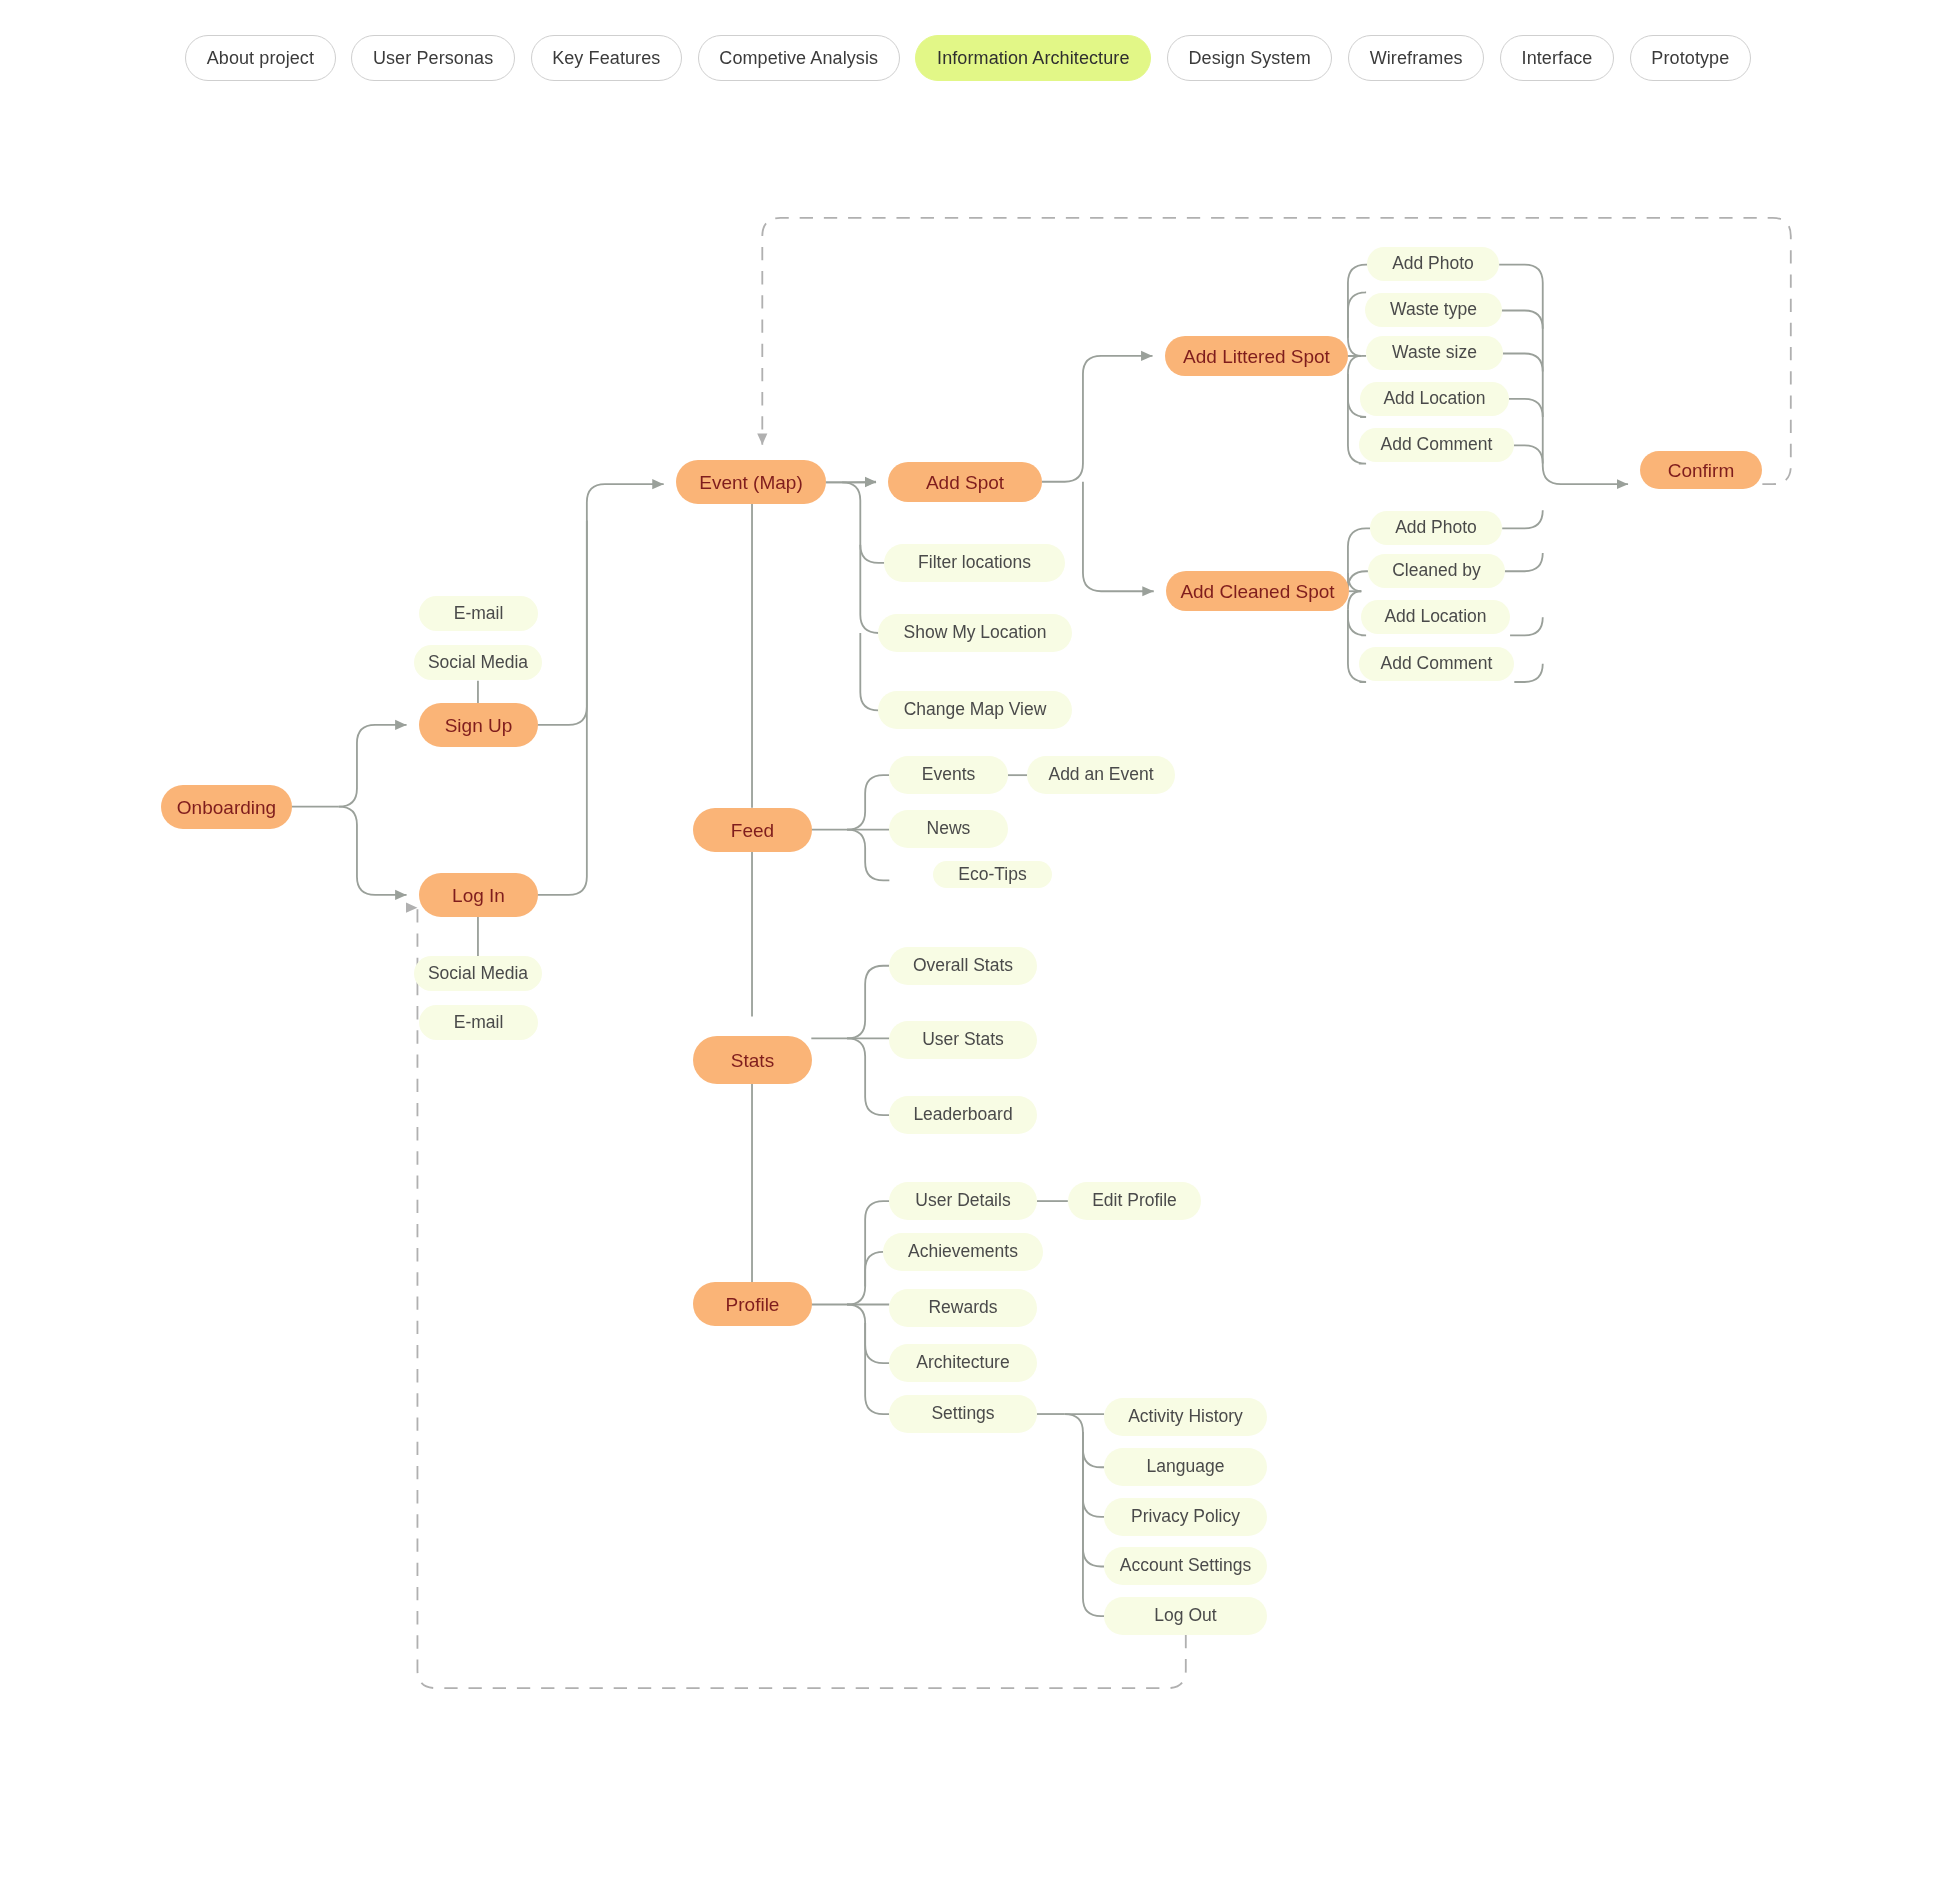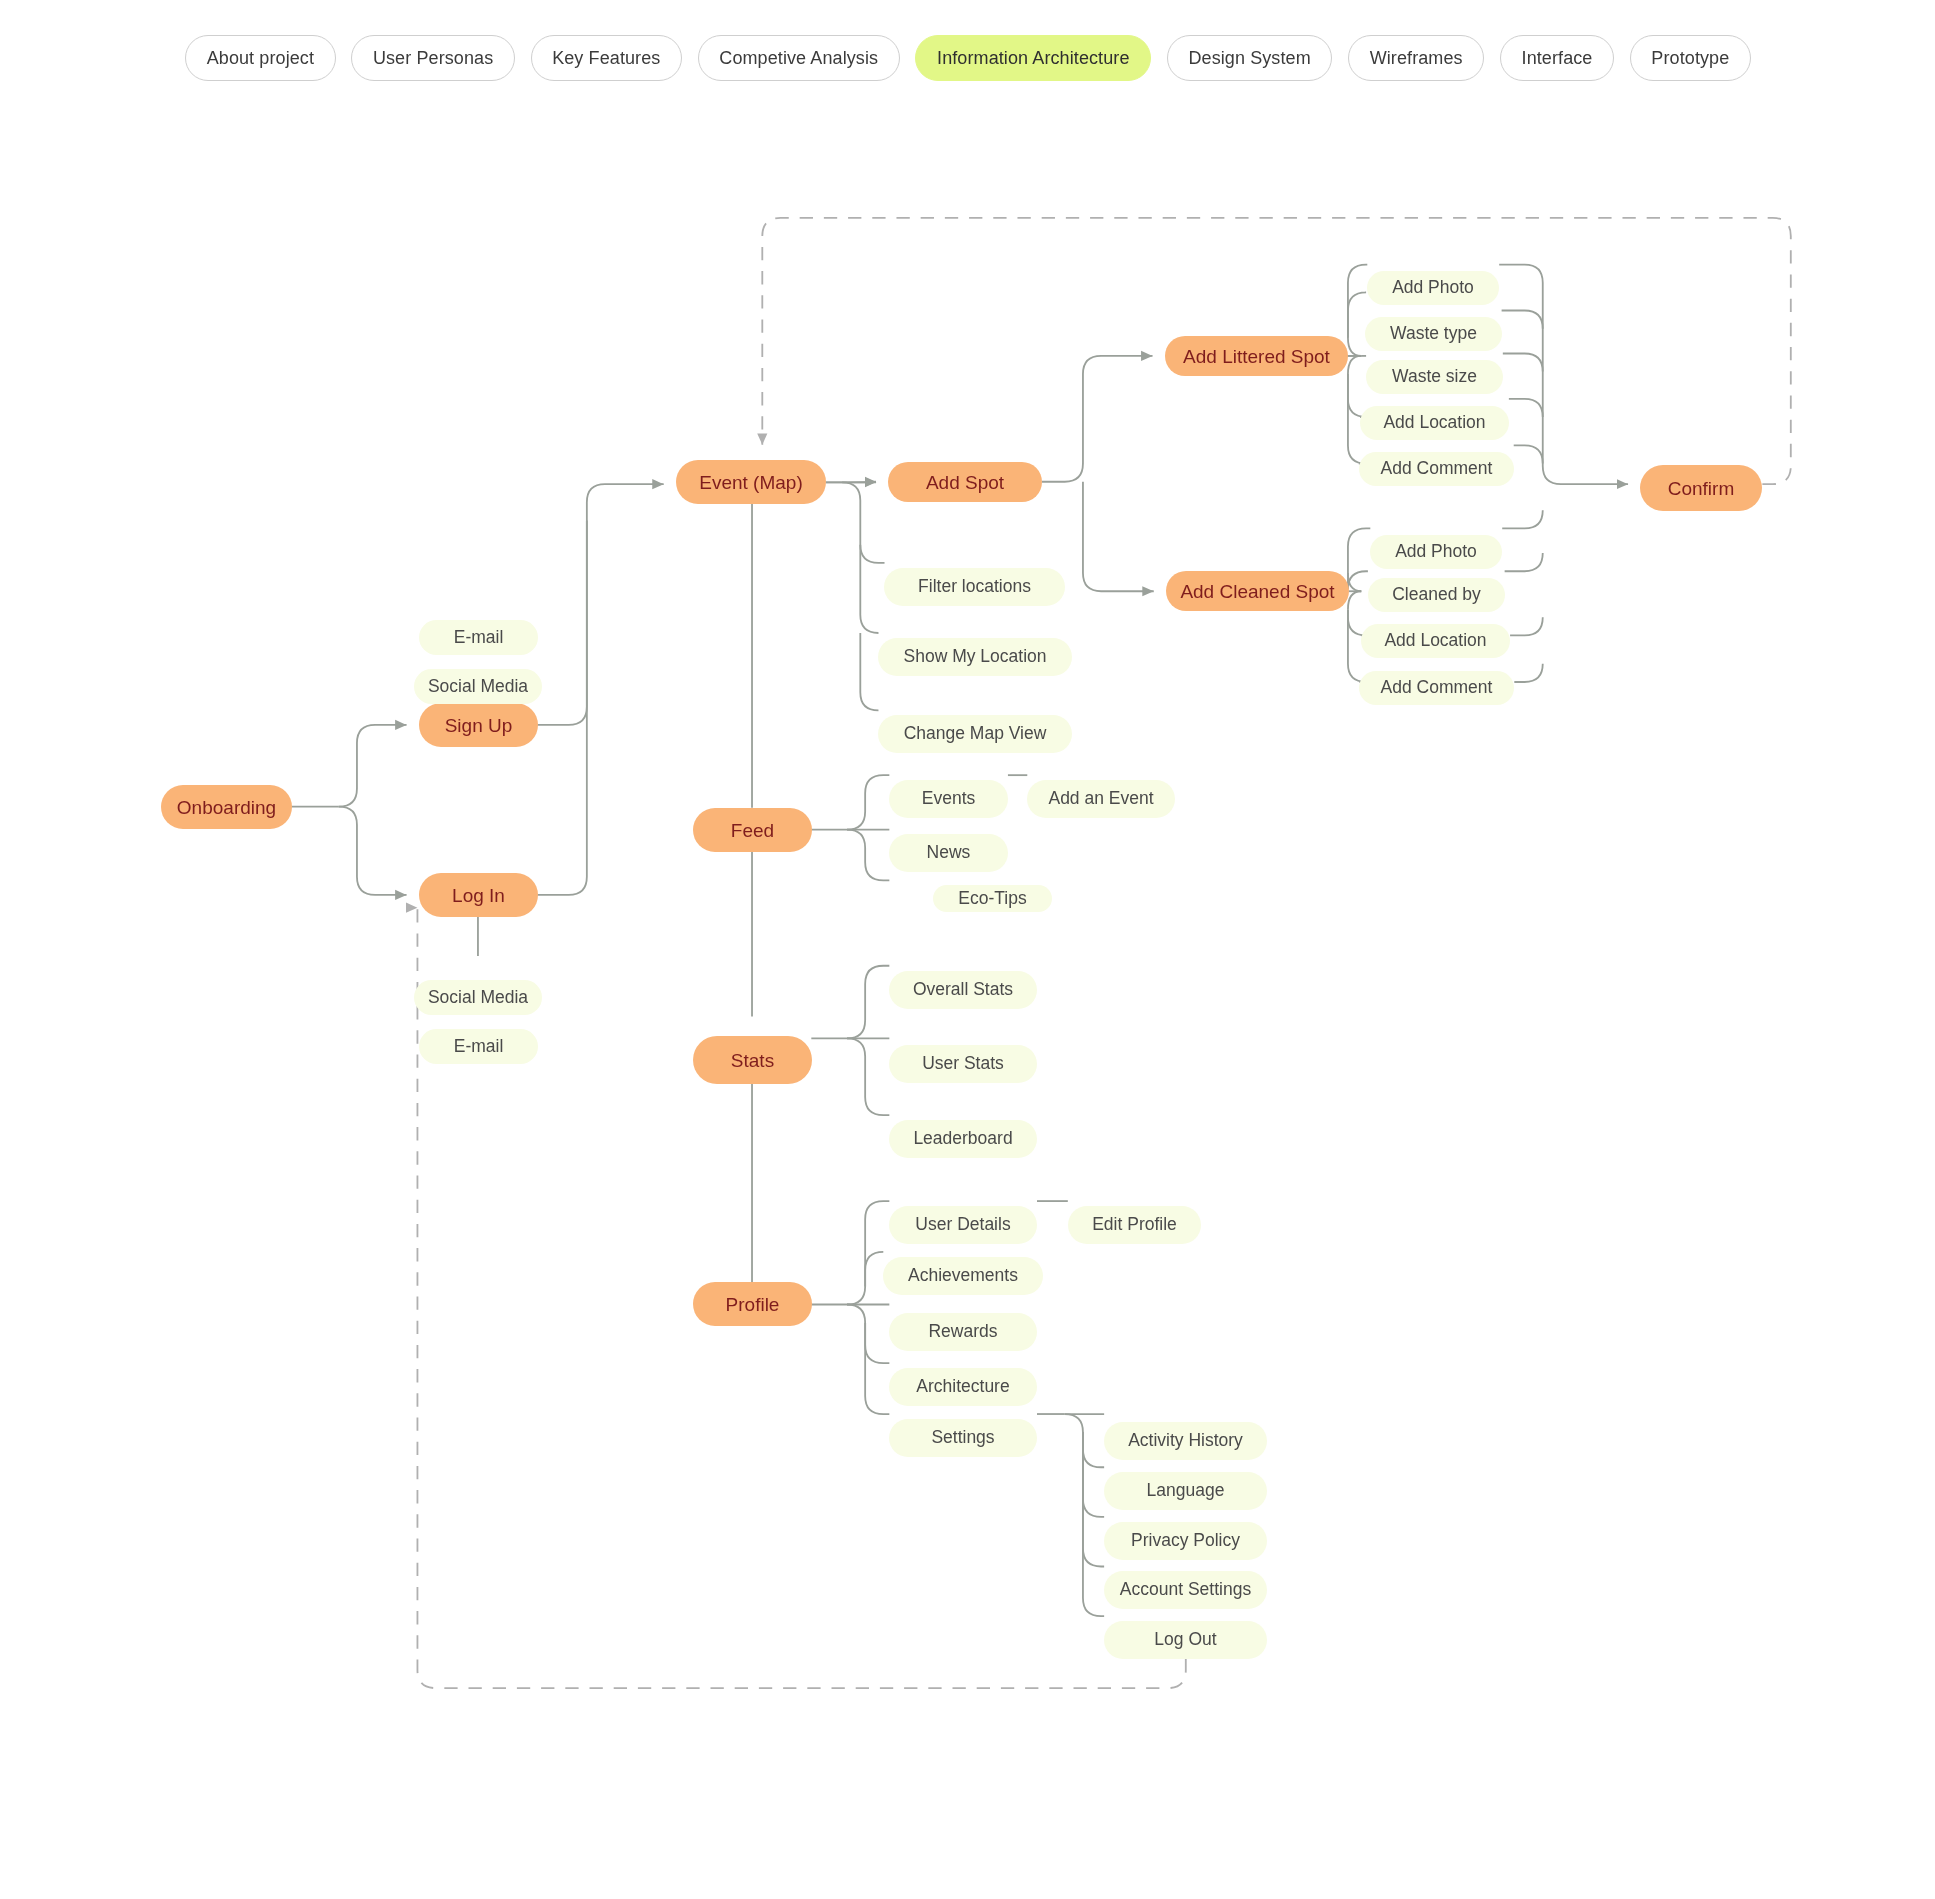--- a/index.html
+++ b/index.html
@@ -74,21 +74,20 @@
   }
   .node.primary {
     background: #fab477;
     color: #7f1d1d;
     font-size: 19px;
   }
   .node.leaf {
     background: #f8fce4;
     color: #4a4a4a;
     font-size: 17.5px;
-    margin-top: 24px;
   }
 </style>
 </head>
 <body>
 
 <div id="page">
 
   <div id="topnav">
     <div class="navpill">About project</div>
     <div class="navpill">User Personas</div>
@@ -224,21 +223,21 @@
     <div class="node leaf" style="left:1365px;top:293px;width:137px;height:34px">Waste type</div>
     <div class="node leaf" style="left:1366px;top:336px;width:137px;height:34px">Waste size</div>
     <div class="node leaf" style="left:1360px;top:382px;width:149px;height:34px">Add Location</div>
     <div class="node leaf" style="left:1359px;top:428px;width:155px;height:34px">Add Comment</div>
 
     <div class="node leaf" style="left:1370px;top:511px;width:132px;height:34px">Add Photo</div>
     <div class="node leaf" style="left:1368px;top:554px;width:137px;height:34px">Cleaned by</div>
     <div class="node leaf" style="left:1361px;top:600px;width:149px;height:34px">Add Location</div>
     <div class="node leaf" style="left:1359px;top:647px;width:155px;height:34px">Add Comment</div>
 
-    <div class="node primary" style="left:1640px;top:465px;width:122px;height:46px">Confirm</div>
+    <div class="node primary" style="left:1640px;top:451px;width:122px;height:38px">Confirm</div>
 
     <div class="node primary" style="left:693px;top:808px;width:119px;height:44px">Feed</div>
     <div class="node leaf" style="left:889px;top:756px;width:119px;height:38px">Events</div>
     <div class="node leaf" style="left:1027px;top:756px;width:148px;height:38px">Add an Event</div>
     <div class="node leaf" style="left:889px;top:810px;width:119px;height:38px">News</div>
     <div class="node leaf" style="left:933px;top:861px;width:119px;height:27px">Eco-Tips</div>
 
     <div class="node primary" style="left:693px;top:1036px;width:119px;height:48px">Stats</div>
     <div class="node leaf" style="left:889px;top:947px;width:148px;height:38px">Overall Stats</div>
     <div class="node leaf" style="left:889px;top:1021px;width:148px;height:38px">User Stats</div>

